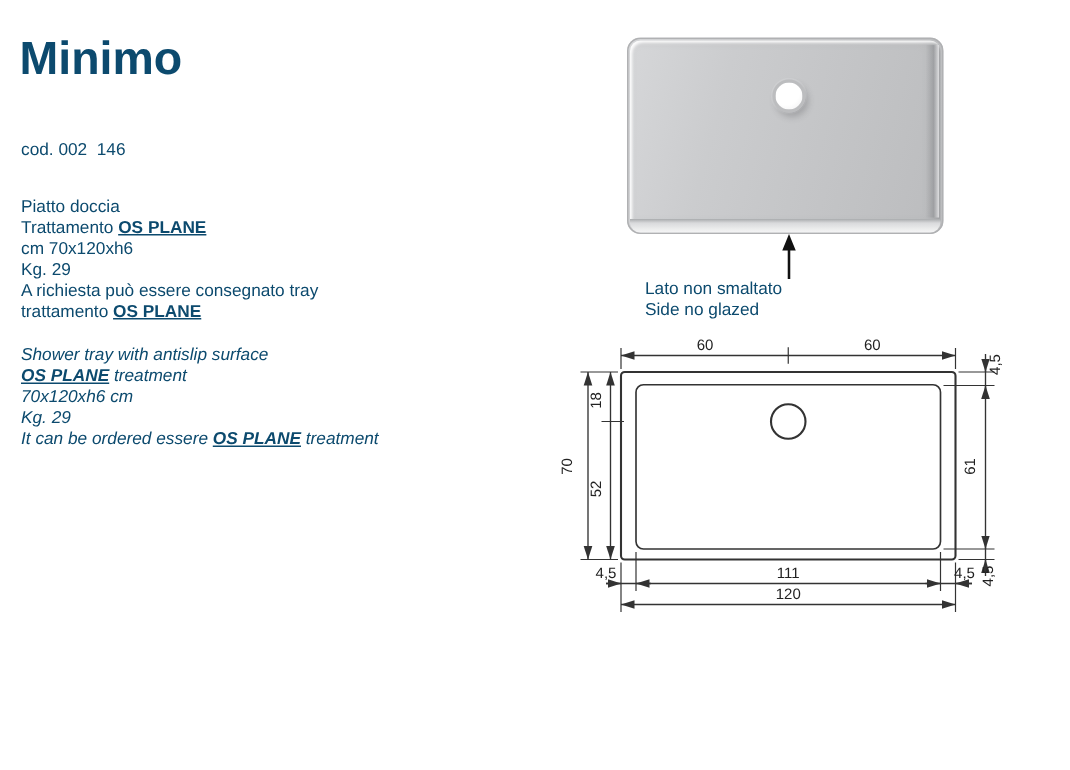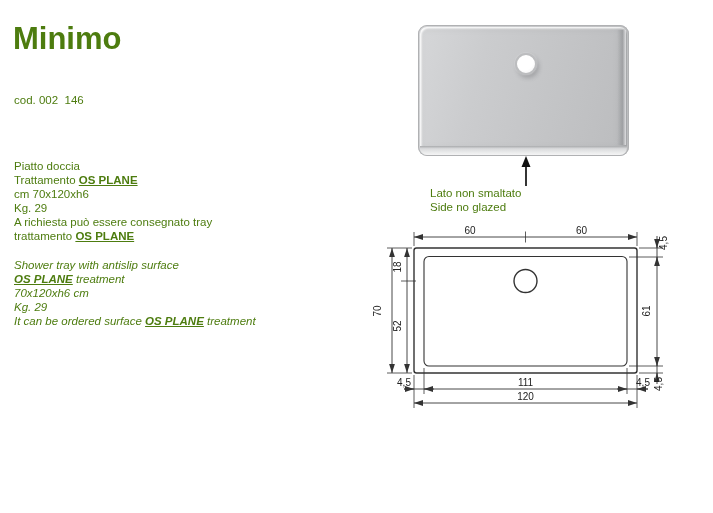--- a/index.html
+++ b/index.html
@@ -1,20 +1,20 @@
 <!DOCTYPE html>
 <html><head>
 <meta charset="utf-8">
 <style>
   html,body{margin:0;padding:0;background:#fff;}
   .page{position:relative;width:713px;height:436px;background:#ffffff;overflow:hidden;
-        font-family:"Liberation Sans",sans-serif;color:#4d7c0f;}
+        font-family:"Liberation Sans",sans-serif;color:#0c4a6e;}
   .title{position:absolute;left:13px;top:22px;font-size:31px;font-weight:700;line-height:34px;letter-spacing:0;}
   .code{position:absolute;left:14px;top:94px;font-size:11.5px;font-weight:400;white-space:pre-wrap;}
-  .desc{position:absolute;left:14px;font-size:11.5px;line-height:14px;margin-top:28px;}
+  .desc{position:absolute;left:14px;font-size:11.5px;line-height:14px;}
   .desc.it{top:131px;}
   .desc.en{top:230px;font-style:italic;}
   .desc b{font-weight:700;text-decoration:underline;}
 
   
   .tray{position:absolute;left:418px;top:25px;width:211px;height:131px;border-radius:9px;
         background:linear-gradient(105deg,#d6d7d9 0%,#cbccce 30%,#c4c5c7 60%,#bbbcbe 100%);
         box-shadow:inset 0 0 0 1px #b0b1b3;}
   .tray-rim{position:absolute;inset:2px;border-radius:7px;
         box-shadow:inset 1.5px 1.5px 2px rgba(255,255,255,.95), inset -4px -2px 8px rgba(110,112,116,.38);}
@@ -48,21 +48,21 @@
     <div><span>Kg. 29</span></div>
     <div><span>A richiesta può essere consegnato tray</span></div>
     <div><span>trattamento </span><b>OS PLANE</b></div>
   </div>
 
   <div class="desc en">
     <div><span>Shower tray with antislip surface</span></div>
     <div><b>OS PLANE</b><span> treatment</span></div>
     <div><span>70x120xh6 cm</span></div>
     <div><span>Kg. 29</span></div>
-    <div><span>It can be ordered surface </span><b>OS PLANE</b><span> treatment</span></div>
+    <div><span>It can be ordered essere </span><b>OS PLANE</b><span> treatment</span></div>
   </div>
 
   <div class="tray">
     <div class="tray-rim"></div>
     <div class="tray-right-band"></div>
     <div class="tray-bottom-band"></div>
     <div class="drain"></div>
   </div>
 
   <svg class="callout-arrow" width="16" height="32" viewBox="0 0 16 32">

